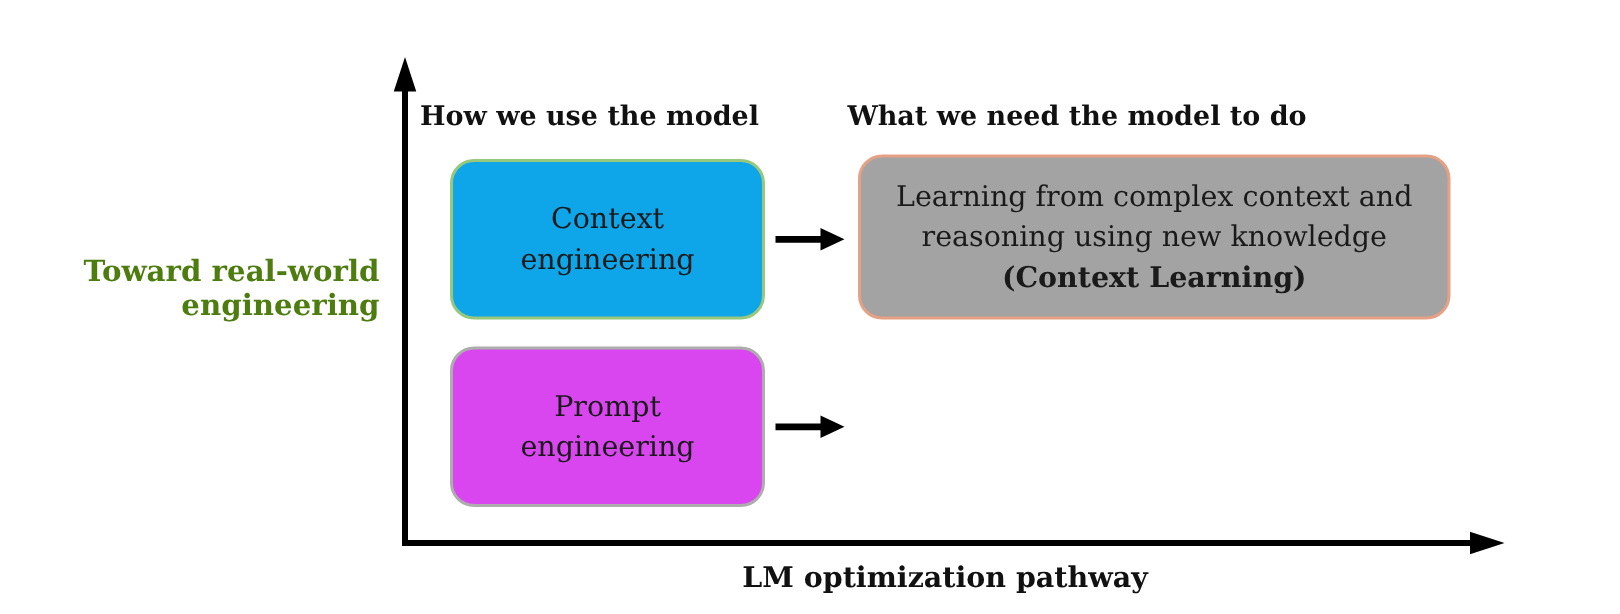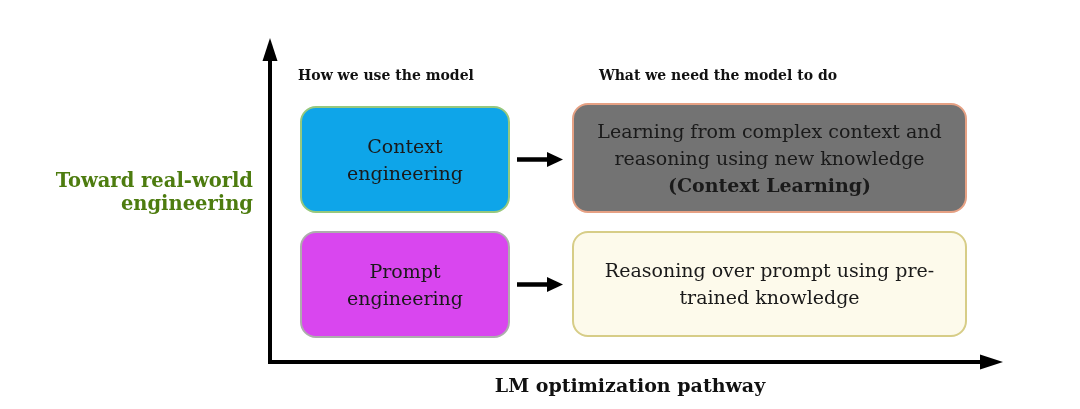--- a/index.html
+++ b/index.html
@@ -29,21 +29,21 @@
     font-weight: bold;
     font-size: 19.5px;
     line-height: 23px;
     color: #4d7c0f;
   }
   .col-header {
     position: absolute;
     top: 67px;
     text-align: center;
     font-weight: bold;
-    font-size: 14px;
+    font-size: 18px;
     color: #111111;
     white-space: nowrap;
   }
   .col-header.left  { left: 280px; width: 212px; }
   .col-header.right { left: 552px; width: 332px; }
   .box {
     position: absolute;
     box-sizing: border-box;
     border: 2px solid #999;
     border-radius: 16px;
@@ -105,26 +105,22 @@
   <div class="box box-green" style="background: #0ea5e9; border-color: rgb(151, 200, 125);">
     <div>Context</div>
     <div>engineering</div>
   </div>
 
   <div class="box box-gray" style="background: #d946ef; border-color: rgb(173, 173, 173);">
     <div>Prompt</div>
     <div>engineering</div>
   </div>
 
-  <div class="box box-orange" style="background: #737373; border-color: rgb(230, 161, 132);">
+  <div class="box box-orange" style="background: #a3a3a3; border-color: rgb(230, 161, 132);">
     <div>Learning from complex context and</div>
     <div>reasoning using new knowledge</div>
     <div class="bold">(Context Learning)</div>
   </div>
 
-  <div class="box box-yellow" style="background: rgb(253, 250, 235); border-color: rgb(215, 205, 135);">
-    <div>Reasoning over prompt using pre-</div>
-    <div>trained knowledge</div>
-  </div>
 
   <div class="x-label">LM optimization pathway</div>
 
 </div>
 
 </body></html>

